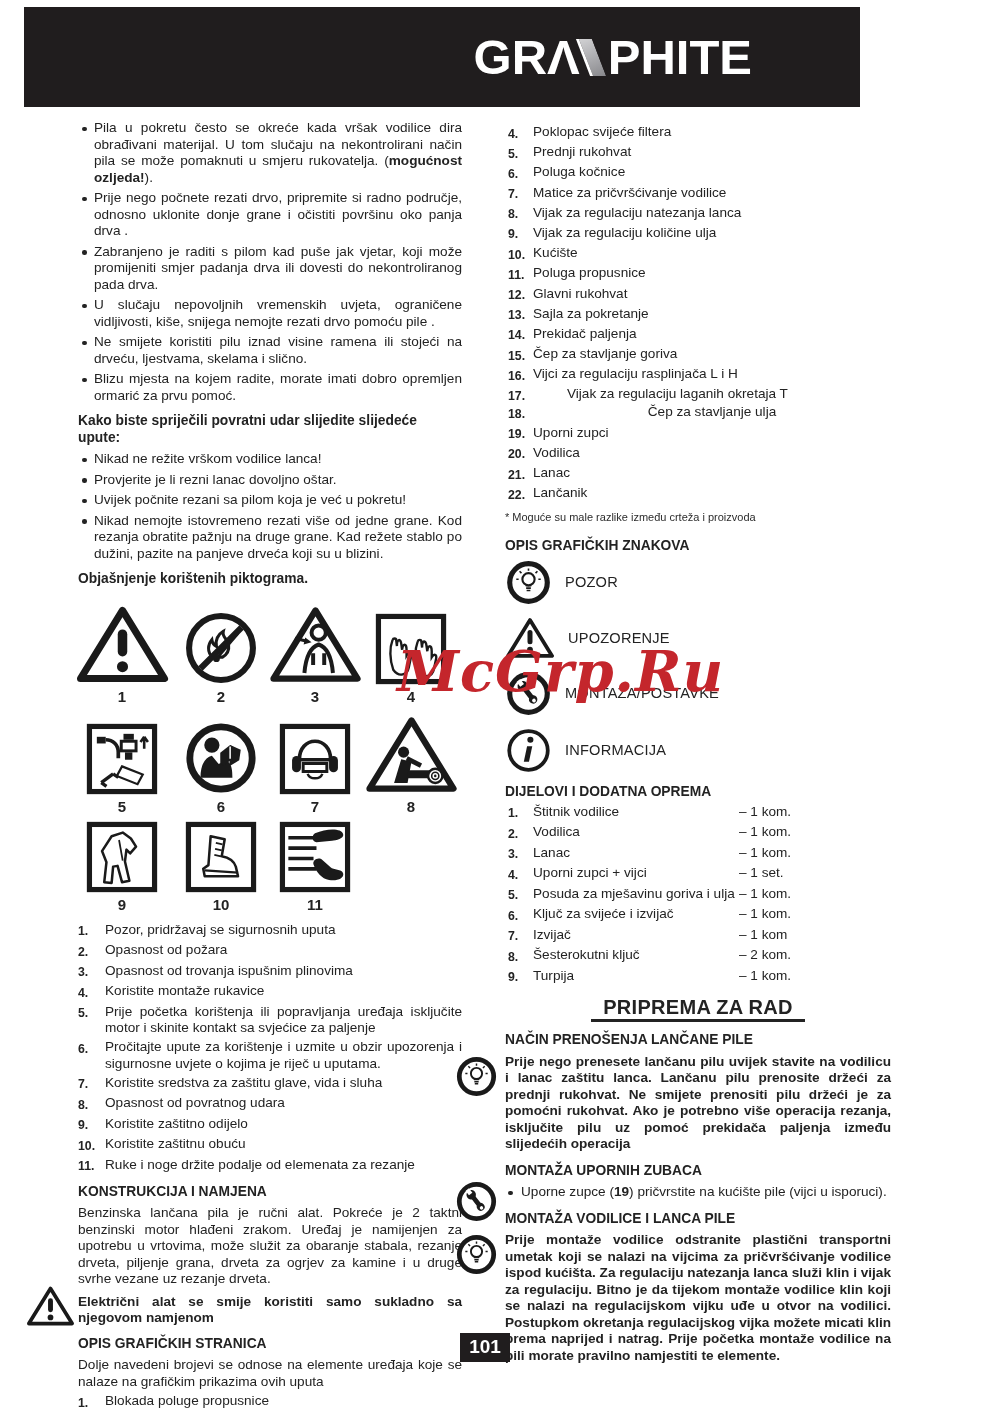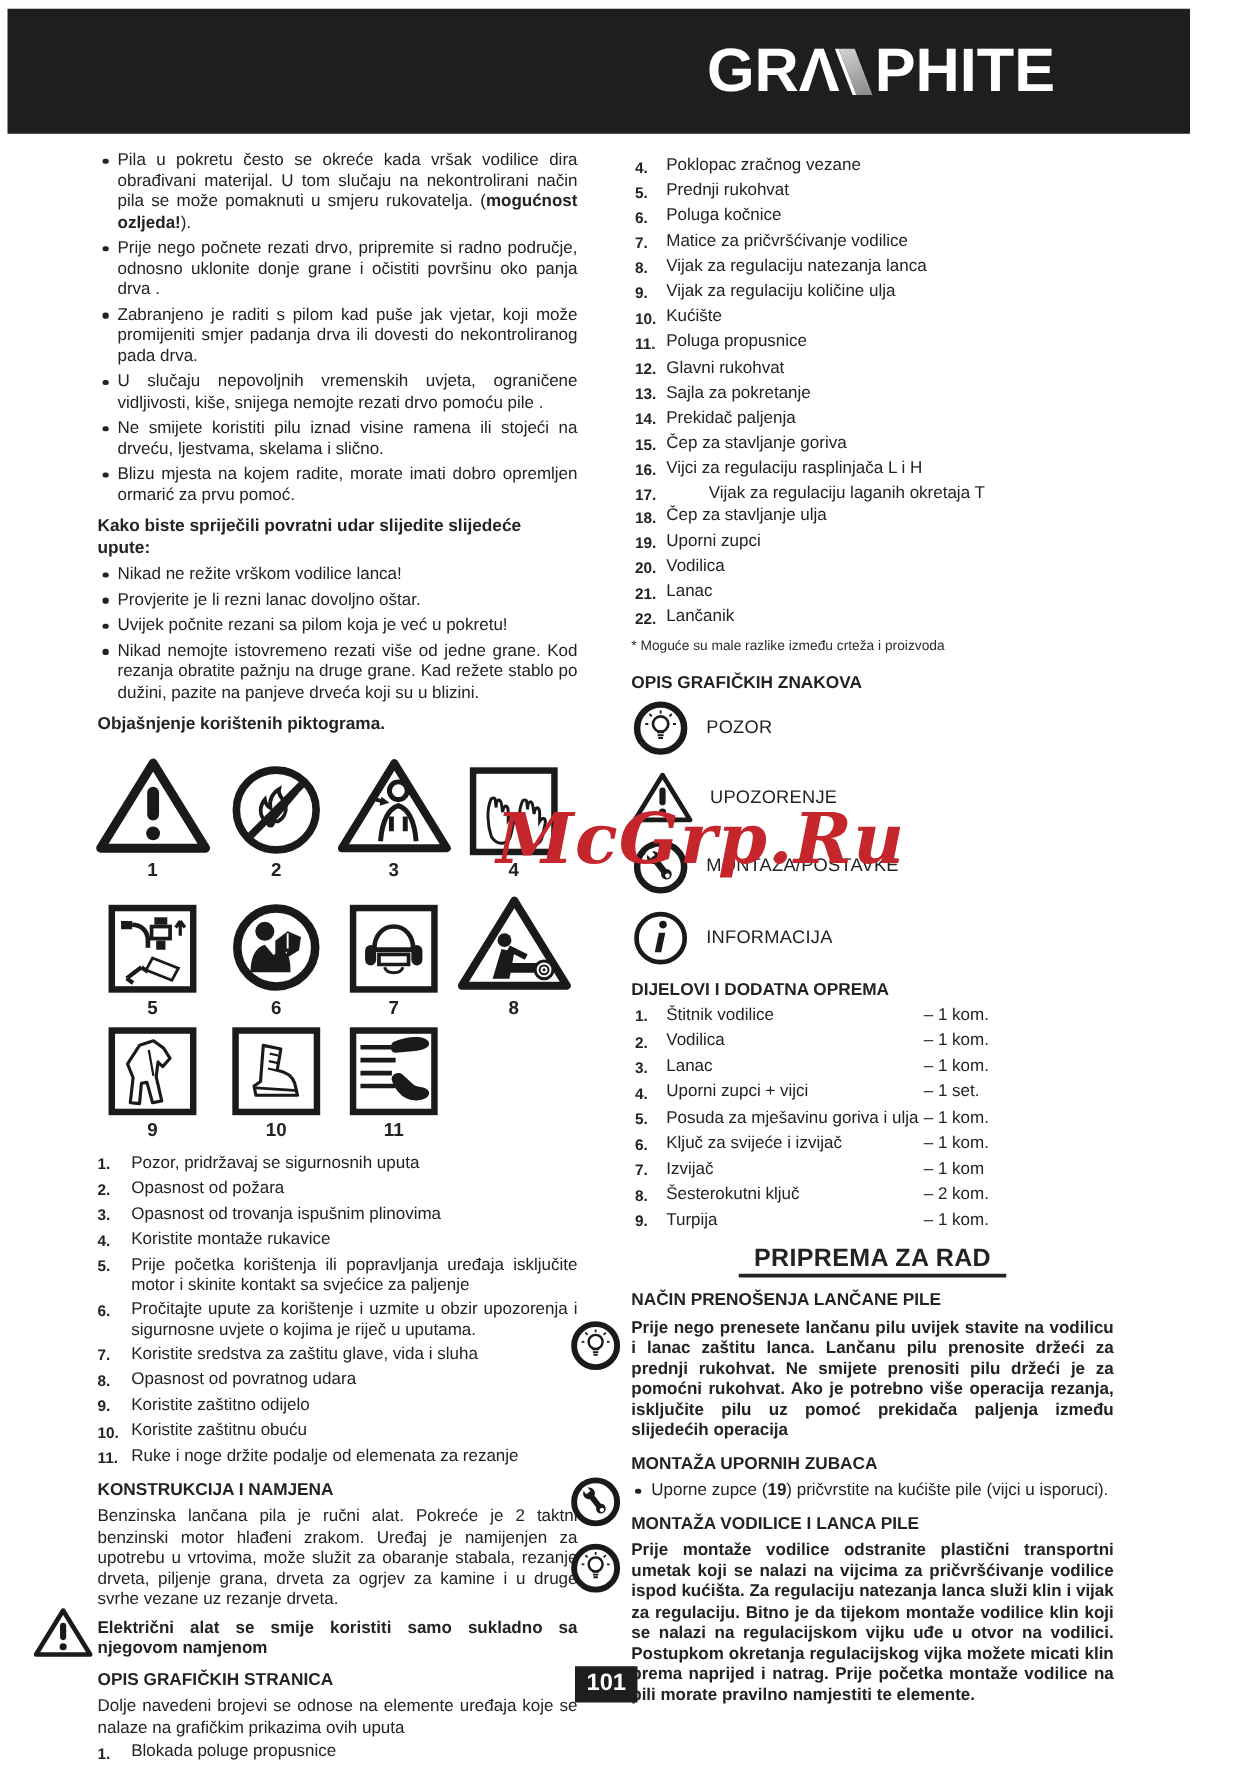--- a/index.html
+++ b/index.html
@@ -1,19 +1,19 @@
 <!DOCTYPE html>
 <html><head>
 <meta charset="utf-8">
 <style>
   html,body{margin:0;padding:0;background:#ffffff;}
   .page{position:relative;width:1000px;height:1415px;background:#fff;overflow:hidden;
         font-family:"Liberation Sans",sans-serif;color:#232323;font-size:13.6px;line-height:16.5px;}
   
-  .header{position:absolute;left:6px;top:7px;width:946px;height:100px;background:#201d1e;
+  .header{position:absolute;left:24px;top:7px;width:836px;height:100px;background:#201d1e;
           display:flex;align-items:center;justify-content:flex-end;box-sizing:border-box;padding-right:108px;}
   .logo{display:flex;align-items:center;color:#fff;font-weight:bold;font-size:49px;letter-spacing:0px;line-height:1;}
   .logo .lpart{display:inline-block;}
   .logo-slash{width:13px;height:37px;background:linear-gradient(160deg,#d2d2d4,#88888c);
               transform:skewX(21deg);margin:0 7px 0 3px;border-left:3px solid #fff;border-right:2px solid #201d1e;}
   
   .col-left{position:absolute;left:78px;top:120px;width:384px;}
   .col-right{position:absolute;left:505px;top:122px;width:386px;}
   .jp{text-align:justify;}
   .bold{font-weight:bold;}
@@ -450,21 +450,21 @@
 
       </div>
   </div>
 
   <div class="col-right">
 
     <div style="margin-top:2px;">
 
         <div class="nrow nrow2" style="margin-bottom:2.2px;">
           <span class="nnum">4.</span>
-          <div class="ntxt" style="text-align:left;">Poklopac zračnog vezane</div>
+          <div class="ntxt" style="text-align:left;">Poklopac svijeće filtera</div>
         </div>
 
         <div class="nrow nrow2" style="margin-bottom:2.2px;">
           <span class="nnum">5.</span>
           <div class="ntxt" style="text-align:left;">Prednji rukohvat</div>
         </div>
 
         <div class="nrow nrow2" style="margin-bottom:2.2px;">
           <span class="nnum">6.</span>
           <div class="ntxt" style="text-align:left;">Poluga kočnice</div>
@@ -520,21 +520,21 @@
           <div class="ntxt" style="text-align:left;">Vijci za regulaciju rasplinjača L i H</div>
         </div>
 
         <div class="nrow nrow2" style="margin-bottom:0;gap:34px;">
           <span class="nnum">17.</span>
           <div class="ntxt" style="text-align:left;">Vijak za regulaciju laganih okretaja T</div>
         </div>
 
         <div class="nrow nrow2" style="margin-bottom:2.2px;">
           <span class="nnum">18.</span>
-          <div class="ntxt" style="text-align:left;">Čep za stavljanje ulja</div>
+          <div class="ntxt" style="text-align:center;">Čep za stavljanje ulja</div>
         </div>
 
         <div class="nrow nrow2" style="margin-bottom:2.2px;">
           <span class="nnum">19.</span>
           <div class="ntxt" style="text-align:left;">Uporni zupci</div>
         </div>
 
         <div class="nrow nrow2" style="margin-bottom:2.2px;">
           <span class="nnum">20.</span>
           <div class="ntxt" style="text-align:left;">Vodilica</div>

